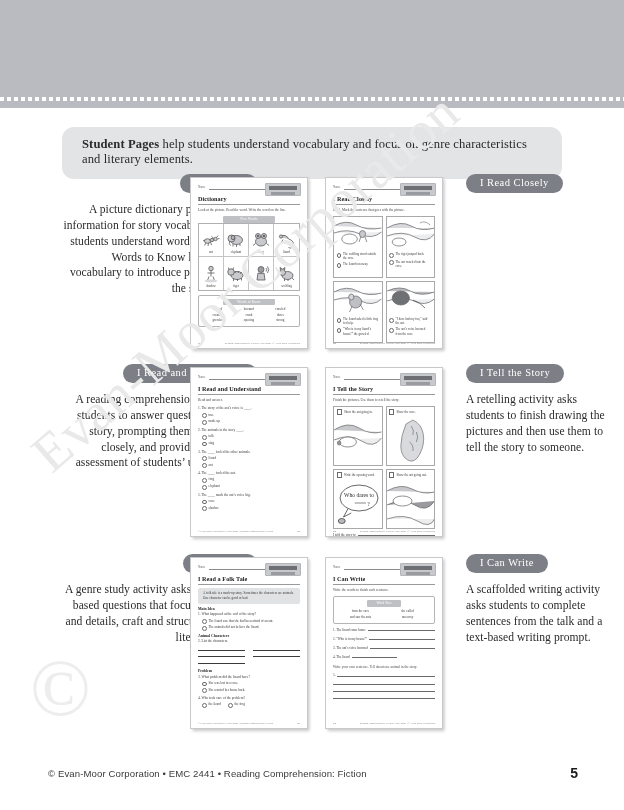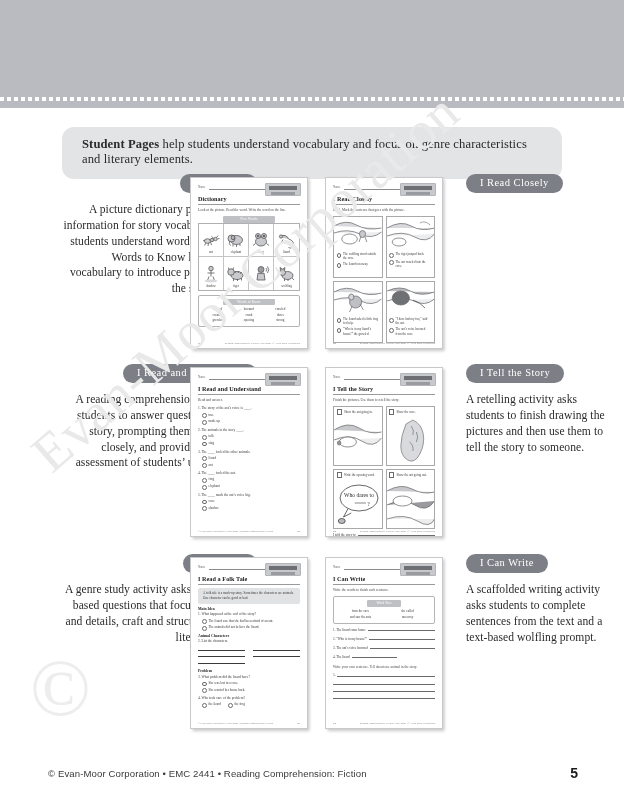--- a/index.html
+++ b/index.html
@@ -749,21 +749,21 @@
 
           <div class="sh-foot">
             <span class="fp">54</span>
             <span class="fl">Reading Comprehension: Fiction • EMC 2441 • © Evan-Moor Corporation</span>
           </div>
         </div>
       </div>
 
       <div class="cell desc-right">
         <span class="pill">I Can Write</span>
-        <div class="desc">A scaffolded writing activity asks students to complete sentences from the text and a text-based wolfling prompt.</div>
+        <div class="desc">A scaffolded writing activity asks students to complete sentences from the talk and a text-based writing prompt.</div>
       </div>
     </div>
   </div>
 
   <div class="footer">
     <span class="fc">© Evan-Moor Corporation • EMC 2441 • Reading Comprehension: Fiction</span>
     <span class="fn">5</span>
   </div>
 </div>
 

